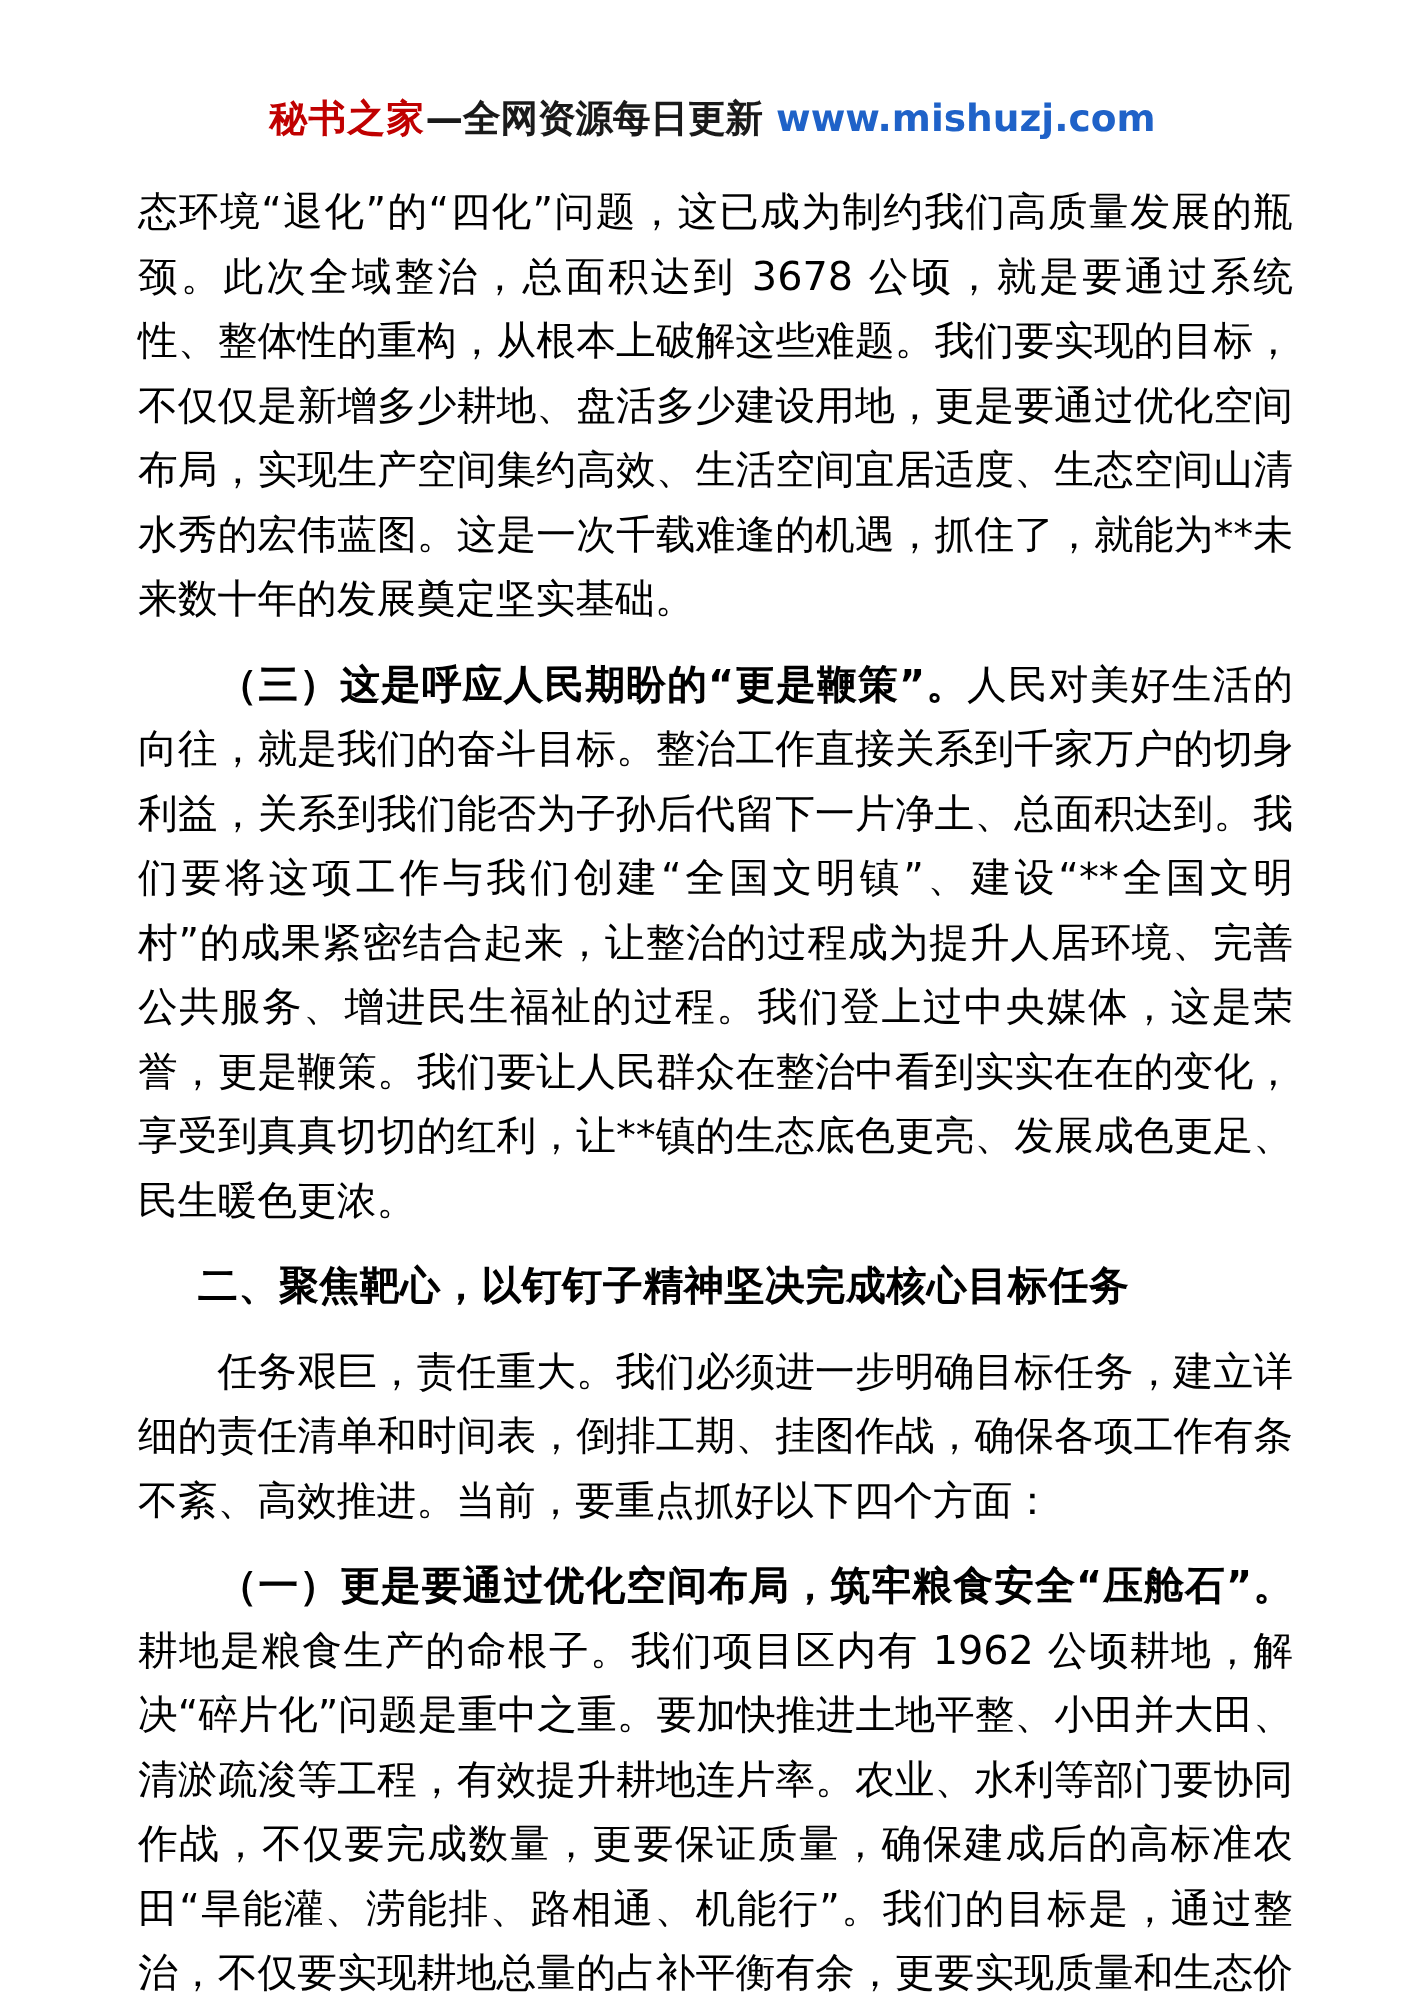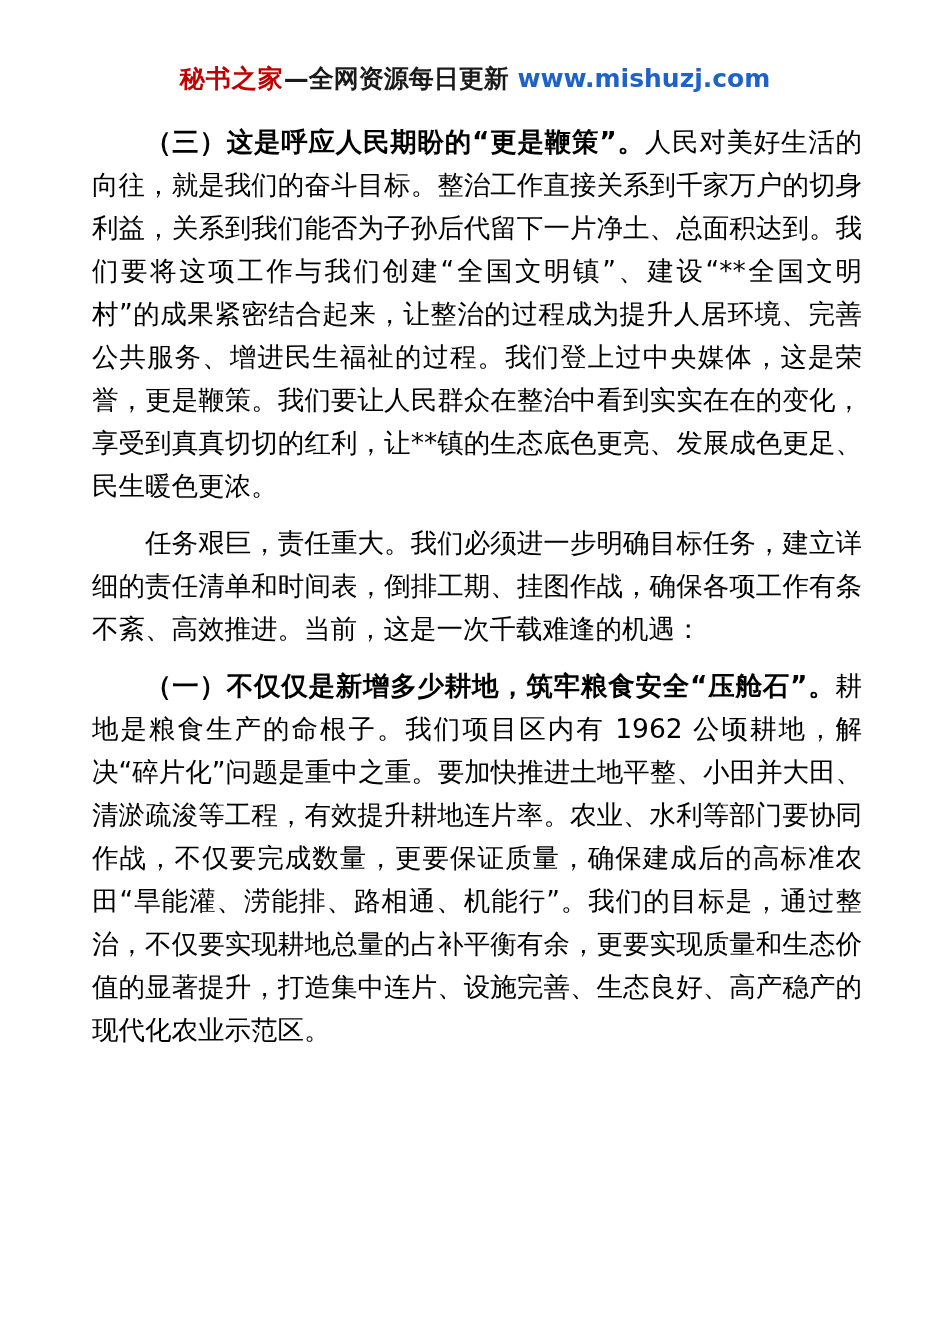--- a/index.html
+++ b/index.html
@@ -79,22 +79,24 @@
 <body>
 
 <div class="page">
 
   <div class="watermark">
     <span class="wm-red">秘书之家</span><span class="wm-black">—全网资源每日更新 </span><span class="wm-blue">www.mishuzj.com</span>
   </div>
 
   <div class="body-area">
 
+    <p>态环境“退化”的“四化”问题，这已成为制约我们高质量发展的瓶颈。此次全域整治，总面积达到 3678 公顷，就是要通过系统性、整体性的重构，从根本上破解这些难题。我们要实现的目标，不仅仅是新增多少耕地、盘活多少建设用地，更是要通过优化空间布局，实现生产空间集约高效、生活空间宜居适度、生态空间山清水秀的宏伟蓝图。这是一次千载难逢的机遇，抓住了，就能为**未来数十年的发展奠定坚实基础。</p>
 
     <p class="indent spaced heading-para"><span class="bold">（三）这是呼应人民期盼的“更是鞭策”。</span><span>人民对美好生活的向往，就是我们的奋斗目标。整治工作直接关系到千家万户的切身利益，关系到我们能否为子孙后代留下一片净土、总面积达到。我们要将这项工作与我们创建“全国文明镇”、建设“**全国文明村”的成果紧密结合起来，让整治的过程成为提升人居环境、完善公共服务、增进民生福祉的过程。我们登上过中央媒体，这是荣誉，更是鞭策。我们要让人民群众在整治中看到实实在在的变化，享受到真真切切的红利，让**镇的生态底色更亮、发展成色更足、民生暖色更浓。</span></p>
 
+    <p class="h2-line spaced">二、聚焦靶心，以钉钉子精神坚决完成核心目标任务</p>
 
-    <p class="indent spaced">任务艰巨，责任重大。我们必须进一步明确目标任务，建立详细的责任清单和时间表，倒排工期、挂图作战，确保各项工作有条不紊、高效推进。当前，这是一次千载难逢的机遇：</p>
+    <p class="indent spaced">任务艰巨，责任重大。我们必须进一步明确目标任务，建立详细的责任清单和时间表，倒排工期、挂图作战，确保各项工作有条不紊、高效推进。当前，要重点抓好以下四个方面：</p>
 
-    <p class="indent spaced heading-para"><span class="bold">（一）不仅仅是新增多少耕地，筑牢粮食安全“压舱石”。</span><span>耕地是粮食生产的命根子。我们项目区内有 1962 公顷耕地，解决“碎片化”问题是重中之重。要加快推进土地平整、小田并大田、清淤疏浚等工程，有效提升耕地连片率。农业、水利等部门要协同作战，不仅要完成数量，更要保证质量，确保建成后的高标准农田“旱能灌、涝能排、路相通、机能行”。我们的目标是，通过整治，不仅要实现耕地总量的占补平衡有余，更要实现质量和生态价值的显著提升，打造集中连片、设施完善、生态良好、高产稳产的现代化农业示范区。</span></p>
+    <p class="indent spaced heading-para"><span class="bold">（一）更是要通过优化空间布局，筑牢粮食安全“压舱石”。</span><span>耕地是粮食生产的命根子。我们项目区内有 1962 公顷耕地，解决“碎片化”问题是重中之重。要加快推进土地平整、小田并大田、清淤疏浚等工程，有效提升耕地连片率。农业、水利等部门要协同作战，不仅要完成数量，更要保证质量，确保建成后的高标准农田“旱能灌、涝能排、路相通、机能行”。我们的目标是，通过整治，不仅要实现耕地总量的占补平衡有余，更要实现质量和生态价值的显著提升，打造集中连片、设施完善、生态良好、高产稳产的现代化农业示范区。</span></p>
 
   </div>
 </div>
 
 </body></html>

